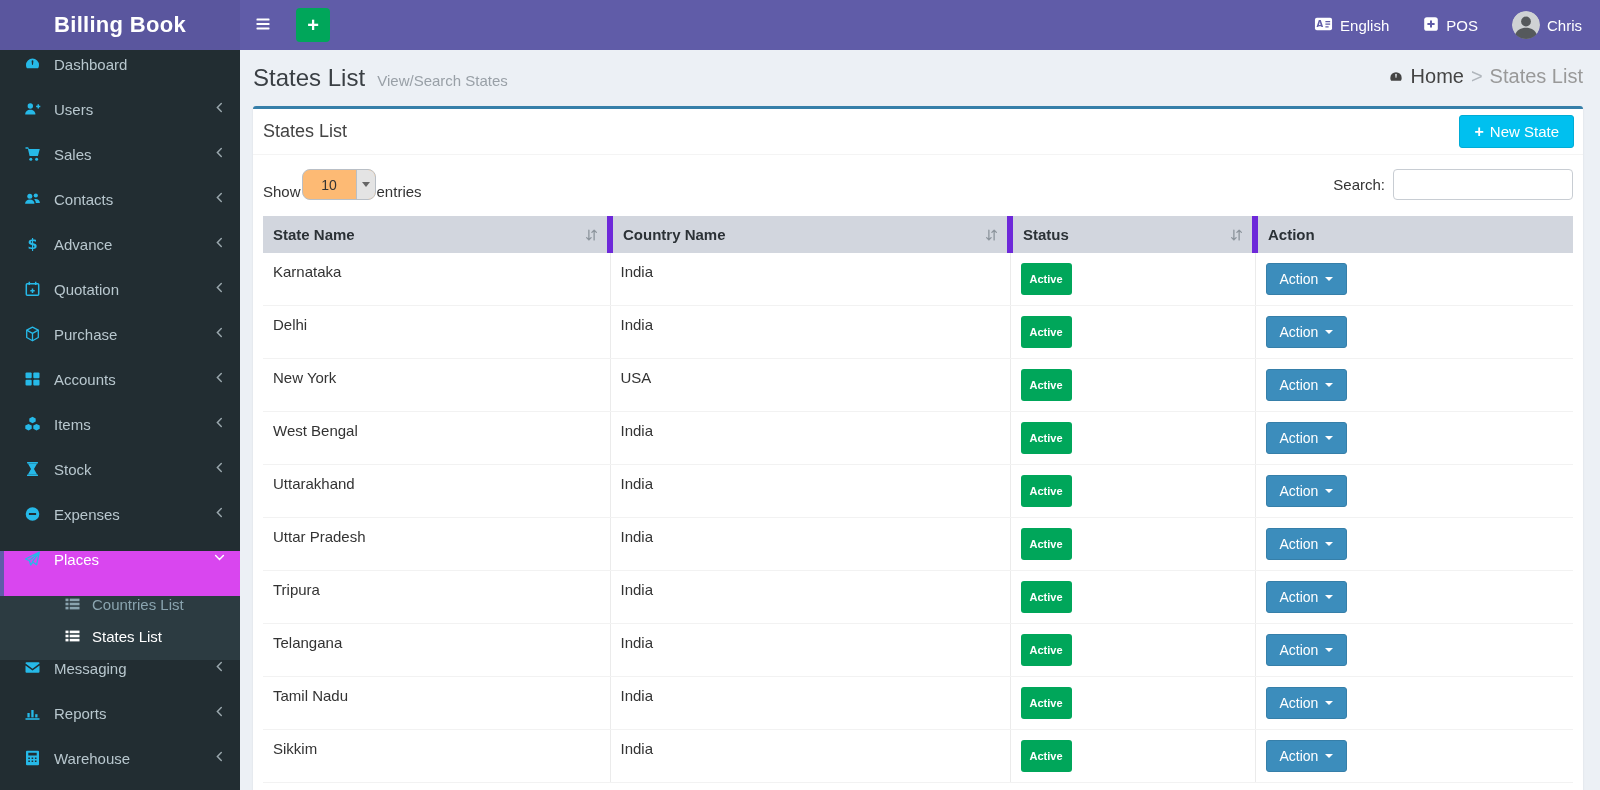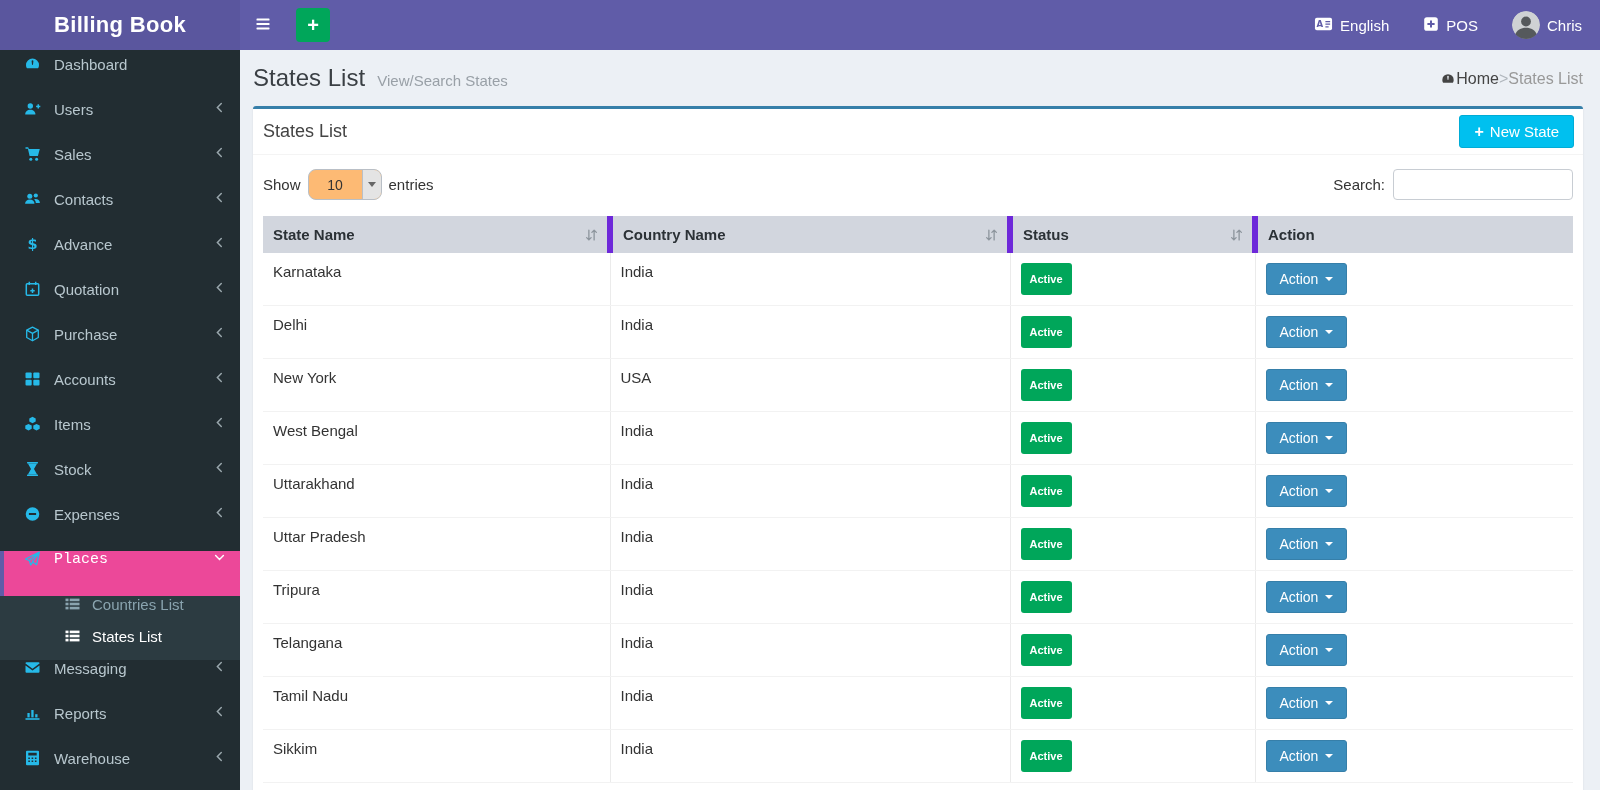--- a/index.html
+++ b/index.html
@@ -16,52 +16,52 @@
   .new-quick-btn { width:34px; height:34px; background:#00a65a; border:none; border-radius:4px; color:#fff; font-size:20px; font-weight:bold; margin-left:10px; display:flex; align-items:center; justify-content:center; cursor:pointer; }
   .nav-right { display:flex; align-items:center; gap:34px; color:#fff; }
   .nav-link { display:flex; align-items:center; gap:7px; color:#fff; cursor:pointer; font-size:15px; }
   .avatar { width:28px; height:28px; border-radius:50%; overflow:hidden; display:block; }
 
   
   .sidebar { position:absolute; top:50px; left:0; width:240px; height:740px; background:#222d32; }
   .sidebar ul { list-style:none; padding-top:6px; }
   .nav-item { position:relative; }
   .nav-row { height:45px; display:flex; align-items:flex-start; padding:0 14px 0 20px; color:#b8c7ce; cursor:pointer; border-left:4px solid transparent; }
-  .nav-item.active > .nav-row { background:#ec4899; border-left-color:#605ca8; color:#fff;font-family:Liberation Mono, monospace; }
+  .nav-item.active > .nav-row { background:#d946ef; border-left-color:#605ca8; color:#fff; }
   .nav-icon { width:18px; height:16px; margin-right:12px; color:#26b9e8; flex:0 0 auto; display:inline-flex; }
   .nav-icon svg { width:17px; height:16px; }
   .nav-label { flex:1; }
   .nav-chevron { width:13px; height:13px; color:#9aa7ad; display:inline-flex; }
   .nav-item.active .nav-chevron { color:#fff; }
   .nav-chevron svg { width:13px; height:13px; }
   .submenu { background:#2c3b41;padding-left:36px; }
   .submenu .nav-row { height:32px; padding-left:28px; border-left:none; }
   .submenu .nav-row.muted { color:#8aa4af; }
   .submenu .nav-row.sub-active { color:#fff; }
   .submenu .nav-icon { color:currentColor; margin-right:10px; }
 
   
   .content { position:absolute; top:50px; left:240px; width:1360px; height:576px; padding:14px 17px 0 13px; }
   .content-header { display:flex; justify-content:space-between; align-items:flex-end; padding:0 0 14px 0; }
   .page-title { font-size:24px; font-weight:500; color:#3a3f44; display:inline; }
   .page-subtitle { font-size:15px; color:#99a0a7; margin-left:8px; }
-  .breadcrumb { display:flex; align-items:center; font-size:16px; color:#444; padding-bottom:4px; }
+  .breadcrumb { display:flex; align-items:center; gap:7px; font-size:20px; color:#444; padding-bottom:4px; }
   .breadcrumb .crumb-icon { width:15px; height:14px; color:#444; display:inline-flex; }
   .breadcrumb .sep { color:#b0b6bc; }
   .breadcrumb .current { color:#999; }
 
   .box { background:#fff; border-top:3px solid #367fa9; border-radius:3px; box-shadow:0 1px 2px rgba(0,0,0,.1); min-height:720px; }
   .box-header { position:relative; padding:12px 10px; border-bottom:1px solid #f4f4f4; }
   .box-title { font-size:18px; color:#444; }
   .new-state-btn { position:absolute; right:9px; top:6px; background:#00c0ef; border:1px solid #00acd6; color:#fff; font-size:15px; padding:7px 14px; border-radius:3px; cursor:pointer; display:flex; align-items:center; gap:6px; }
   .new-state-btn .plus { font-weight:bold; font-size:16px; line-height:1; }
 
   .box-body { padding:10px; }
   .table-controls { display:flex; justify-content:space-between; align-items:center; margin:4px 0 16px 0; }
-  .length-ctl { display:flex; align-items:center; gap:7px; color:#333; }
+  .length-ctl { display:flex; align-items:flex-end; gap:1px; color:#333; }
   .select { display:inline-flex; width:74px; height:31px; border:1px solid #b9bfc6; border-radius:8px; background:#fdba74; overflow:hidden; cursor:pointer; }
   .select .val { flex:1; display:flex; align-items:center; justify-content:center; font-size:14px; color:#333; }
   .select .arrow-seg { width:19px; background:#e4e4e4; border-left:1px solid #b9bfc6; display:flex; align-items:center; justify-content:center; }
   .select .arrow-seg::after { content:""; border-left:4px solid transparent; border-right:4px solid transparent; border-top:5px solid #666; }
   .search-ctl { display:flex; align-items:center; gap:8px; }
   .search-input { width:180px; height:31px; border:1px solid #c8cdd3; border-radius:4px; padding:0 8px; font-size:14px; font-family:inherit; }
 
   table.data-table { width:100%; border-collapse:collapse; table-layout:fixed; }
   .data-table th { background:#d2d6de; color:#2b3136; font-weight:bold; text-align:left; padding:9px 10px; font-size:15px; height:37px; position:relative; }
   .data-table th .sort-icon { position:absolute; right:8px; top:50%; transform:translateY(-50%); width:15px; height:15px; color:#8d959d; display:inline-flex; }

